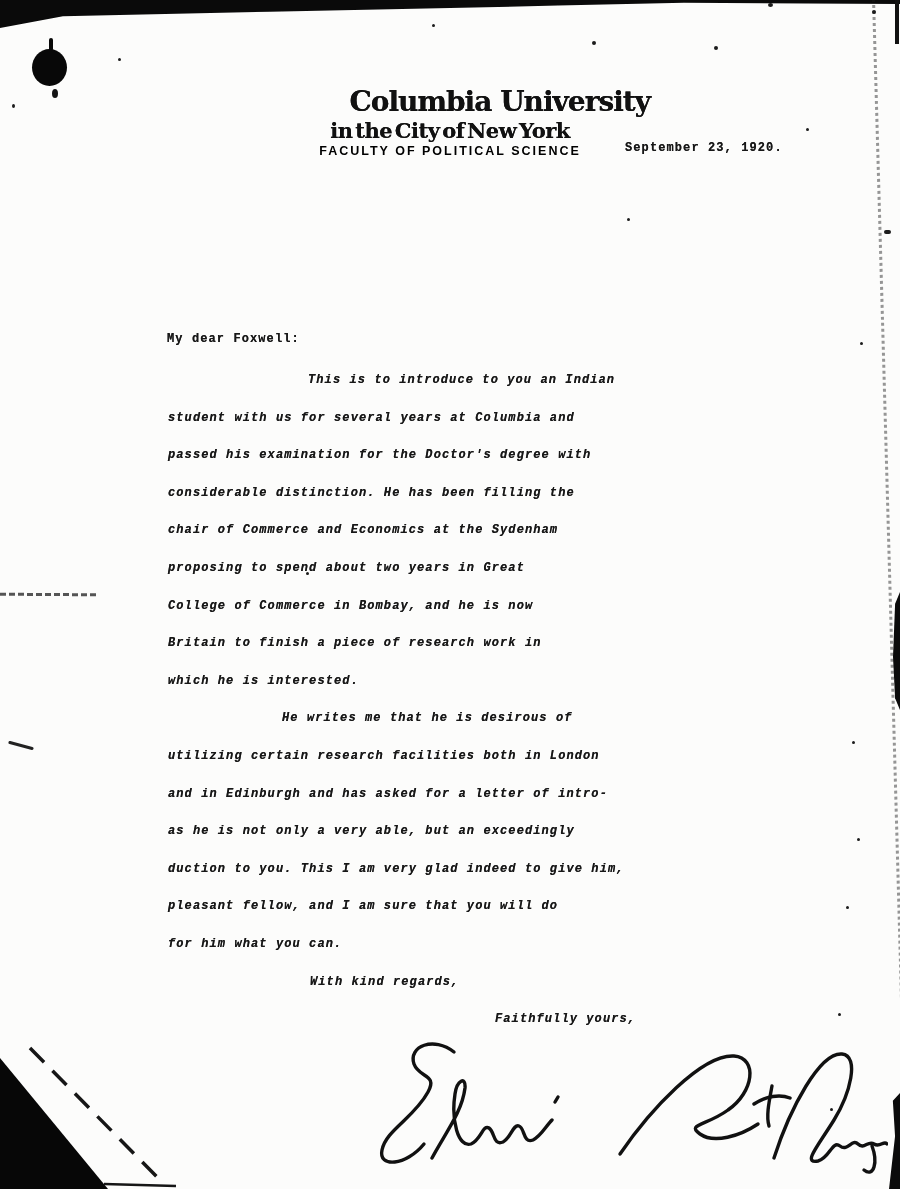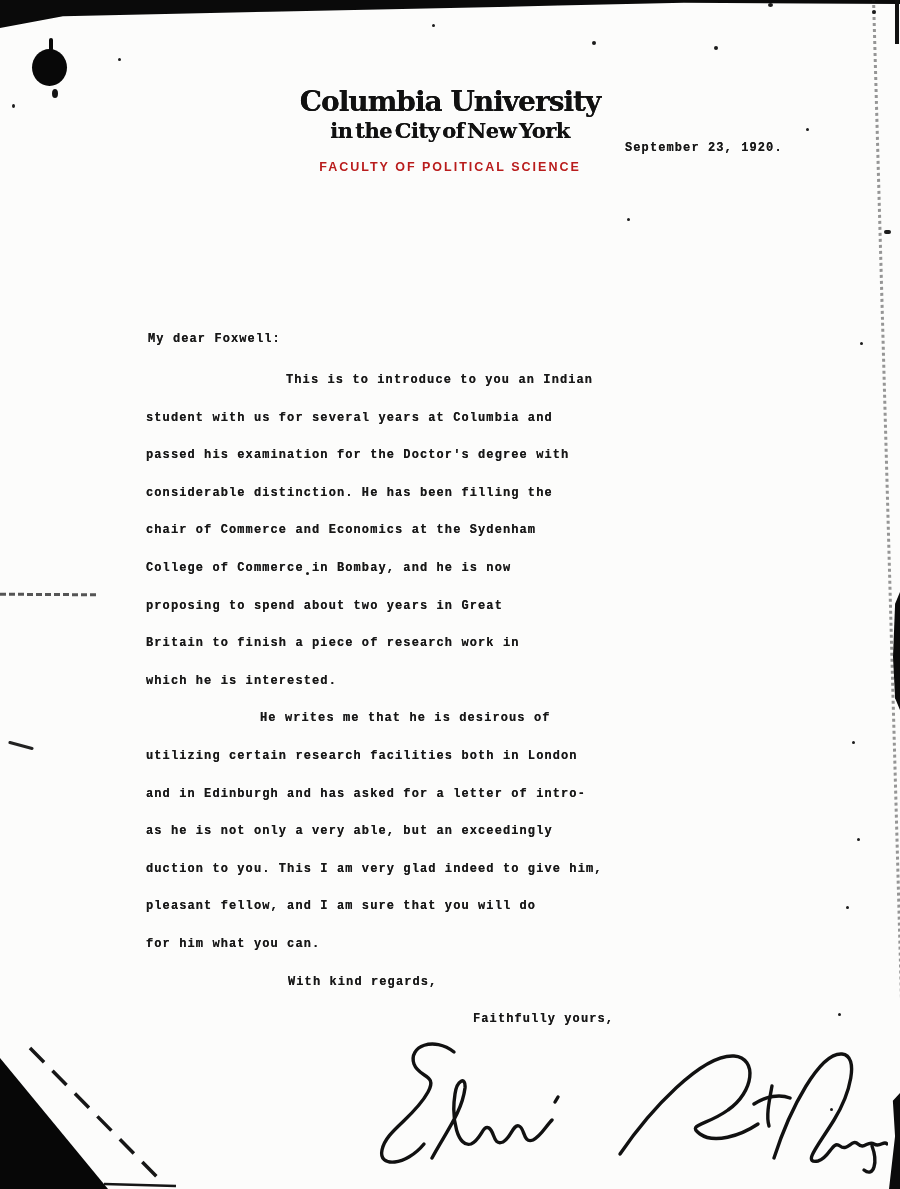--- a/index.html
+++ b/index.html
@@ -20,35 +20,35 @@
     text-shadow:0 0 .5px #444;
   }
   .tline{white-space:pre;}
   .abs{position:absolute;}
   
   .letterhead{position:absolute;left:250px;top:86px;width:400px;text-align:center;color:#111;}
   .lh1{
     font-family:"DejaVu Serif","Liberation Serif",serif;
     font-weight:bold;font-size:28px;letter-spacing:-1px;line-height:32px;
     text-shadow:0 0 .6px #222;
+    text-align:right;
   }
   .lh2{
     font-family:"DejaVu Serif","Liberation Serif",serif;
     font-weight:bold;font-size:21px;letter-spacing:-.5px;word-spacing:-4px;line-height:26px;
     text-shadow:0 0 .6px #222;
   }
   .dept{
-    margin-top:16px;
     font-family:"Liberation Sans","DejaVu Sans",sans-serif;
-    font-weight:bold;font-size:12.5px;letter-spacing:2px;color:#b91c1c;
+    font-weight:bold;font-size:12.5px;letter-spacing:2px;color:#000000;
   }
   .dateline{left:625px;top:141px;}
   .address{left:158px;top:256px;line-height:25px;}
-  .salutation{left:148px;top:332px;}
-  .bodyflow{left:146px;top:362px;width:720px;line-height:37.6px;}
+  .salutation{left:167px;top:332px;}
+  .bodyflow{left:168px;top:362px;width:720px;line-height:37.6px;font-style:italic;}
   .ind-p1{padding-left:140px;}
   .ind-p2{padding-left:114px;}
   .ind-regards{padding-left:142px;}
   .ind-vale{padding-left:327px;}
   
   .signature{position:absolute;left:368px;top:1040px;width:520px;height:150px;}
   .signature svg{display:block;width:100%;height:100%;}
   
   .topband{left:0;top:0;width:900px;height:28px;background:#0a0a0a;
     clip-path:polygon(0% 0%,100% 0%,100% 14%,76% 10%,62% 20%,30% 42%,7% 58%,0% 100%);}
@@ -118,22 +118,22 @@
 
 
   <div class="abs tw salutation">My dear Foxwell:</div>
 
   <div class="abs tw bodyflow">
     <div class="tline ind-p1">This is to introduce to you an Indian</div>
     <div class="tline">student with us for several years at Columbia and</div>
     <div class="tline">passed his examination for the Doctor's degree with</div>
     <div class="tline">considerable distinction. He has been filling the</div>
     <div class="tline">chair of Commerce and Economics at the Sydenham</div>
+    <div class="tline">proposing to spend about two years in Great</div>
     <div class="tline">College of Commerce in Bombay, and he is now</div>
-    <div class="tline">proposing to spend about two years in Great</div>
     <div class="tline">Britain to finish a piece of research work in</div>
     <div class="tline">which he is interested.</div>
     <div class="tline ind-p2">He writes me that he is desirous of</div>
     <div class="tline">utilizing certain research facilities both in London</div>
     <div class="tline">and in Edinburgh and has asked for a letter of intro-</div>
     <div class="tline">as he is not only a very able, but an exceedingly</div>
     <div class="tline">duction to you. This I am very glad indeed to give him,</div>
     <div class="tline">pleasant fellow, and I am sure that you will do</div>
     <div class="tline">for him what you can.</div>
     <div class="tline ind-regards">With kind regards,</div>

